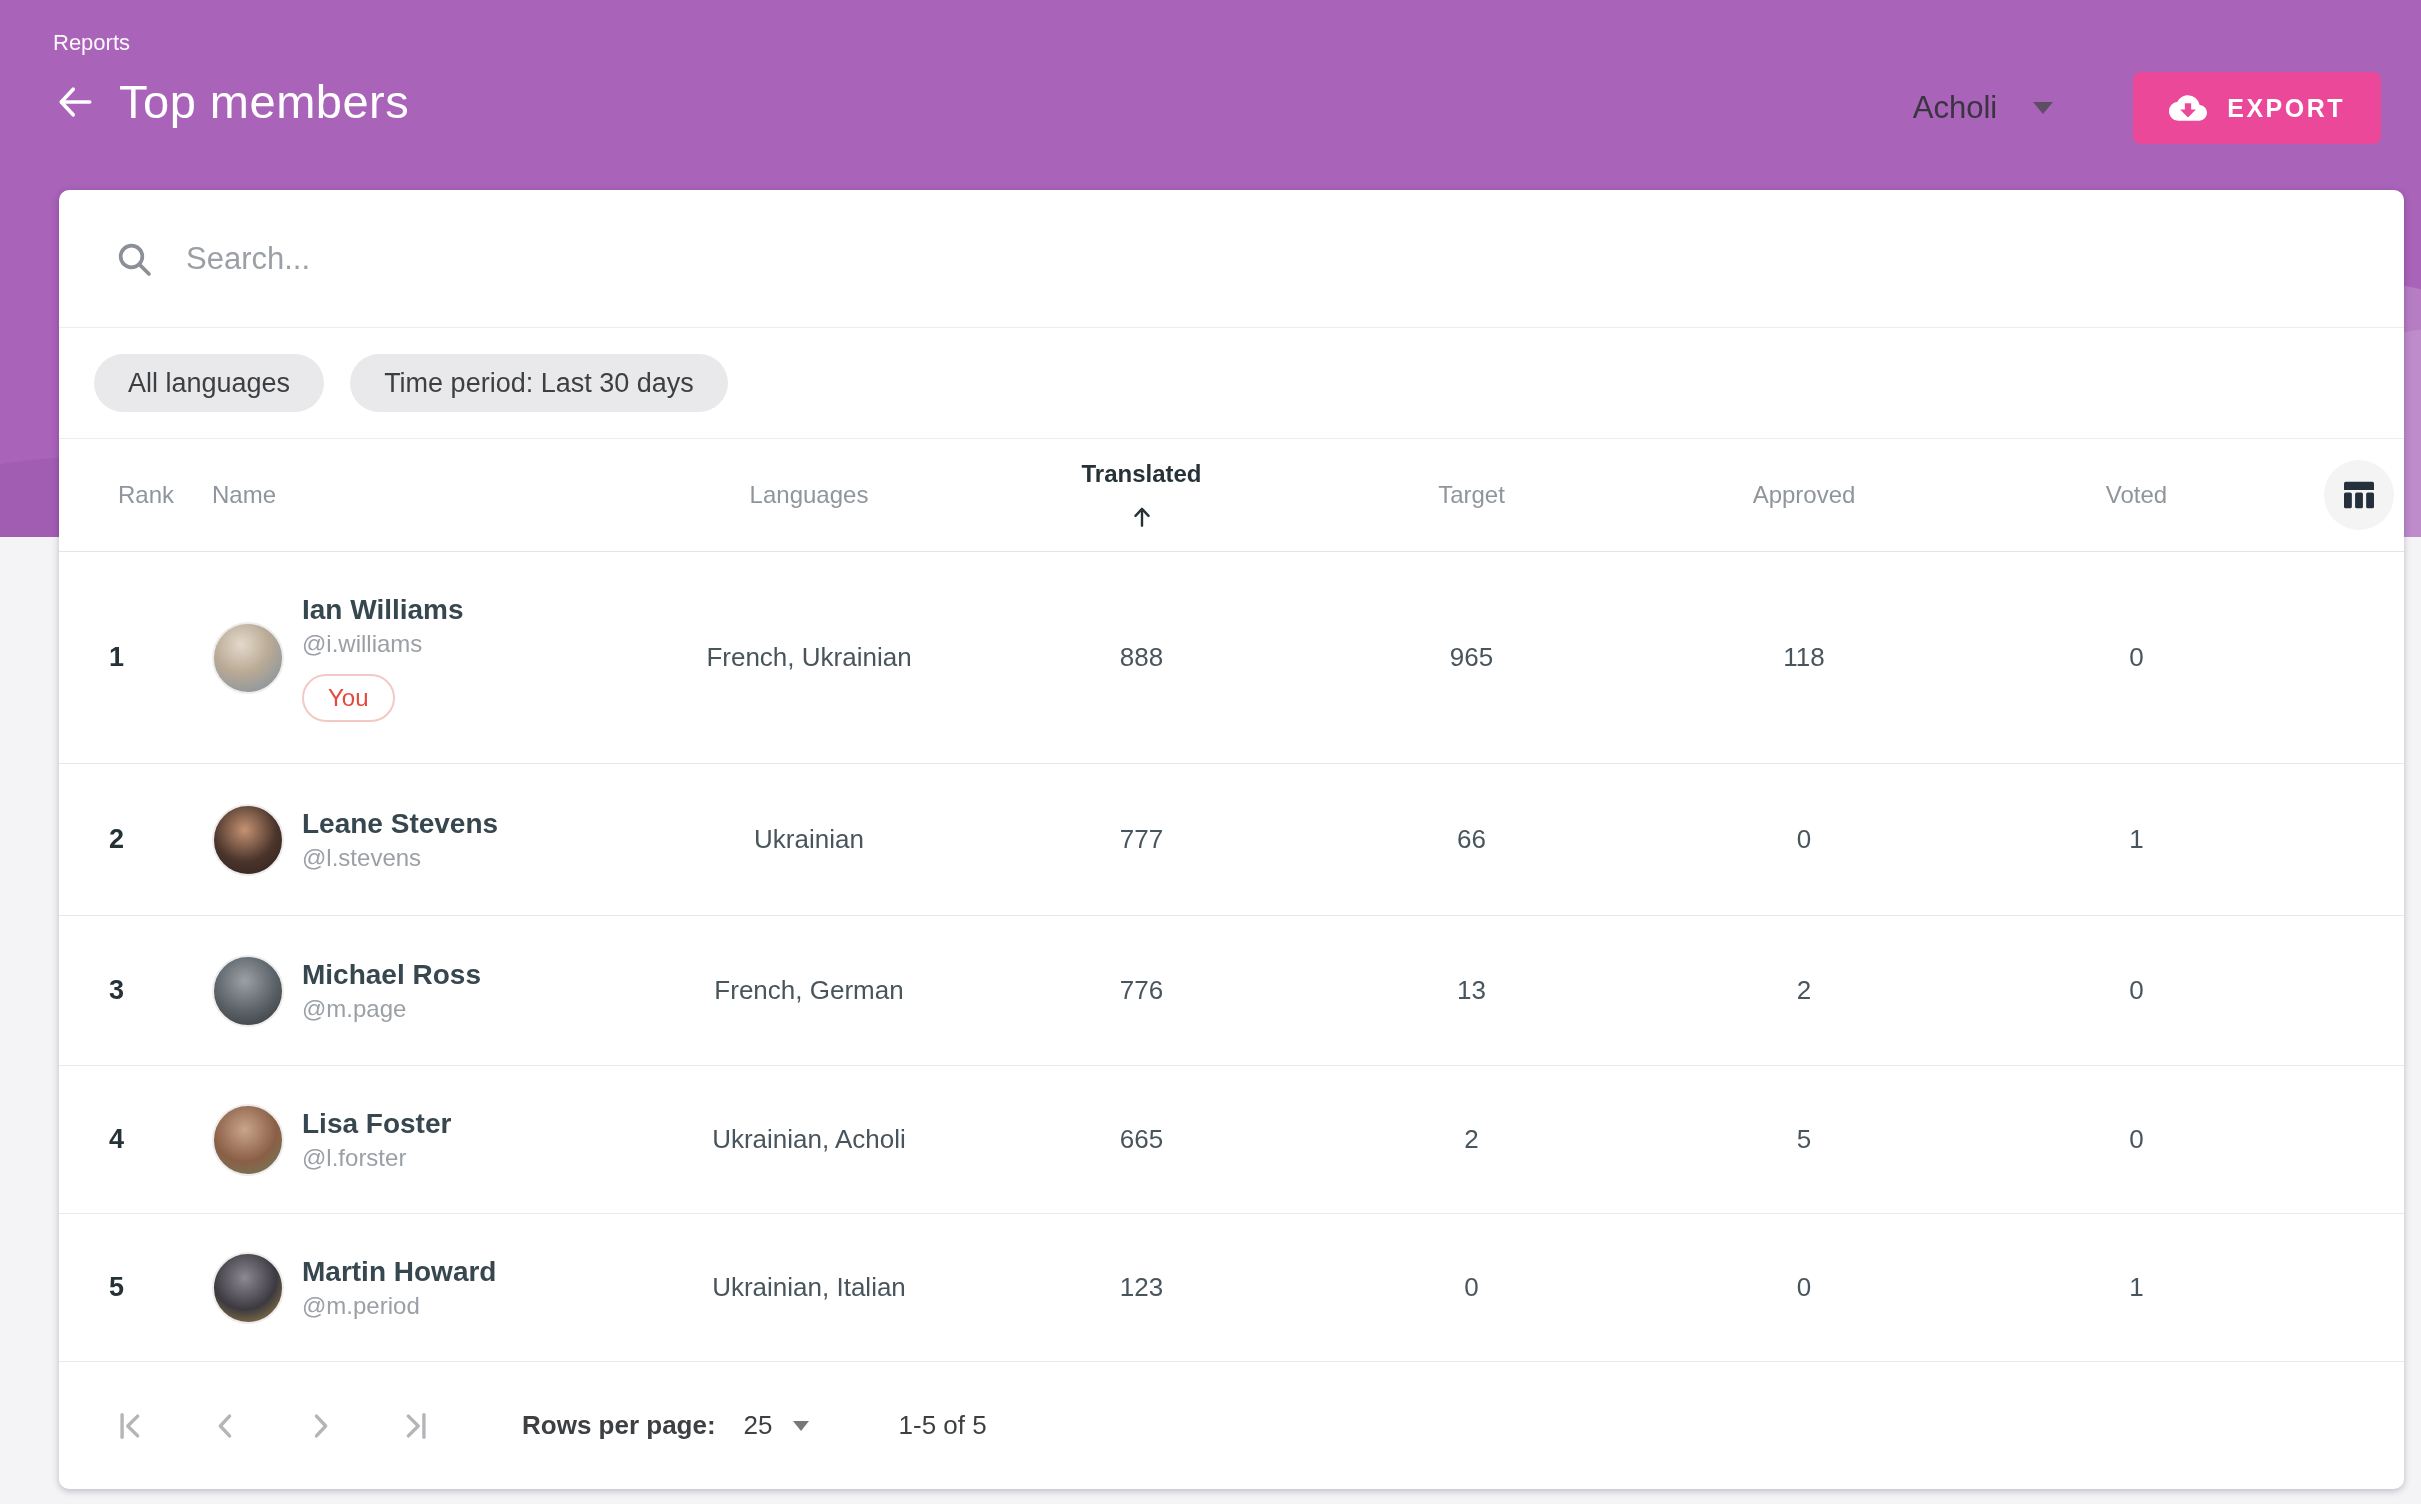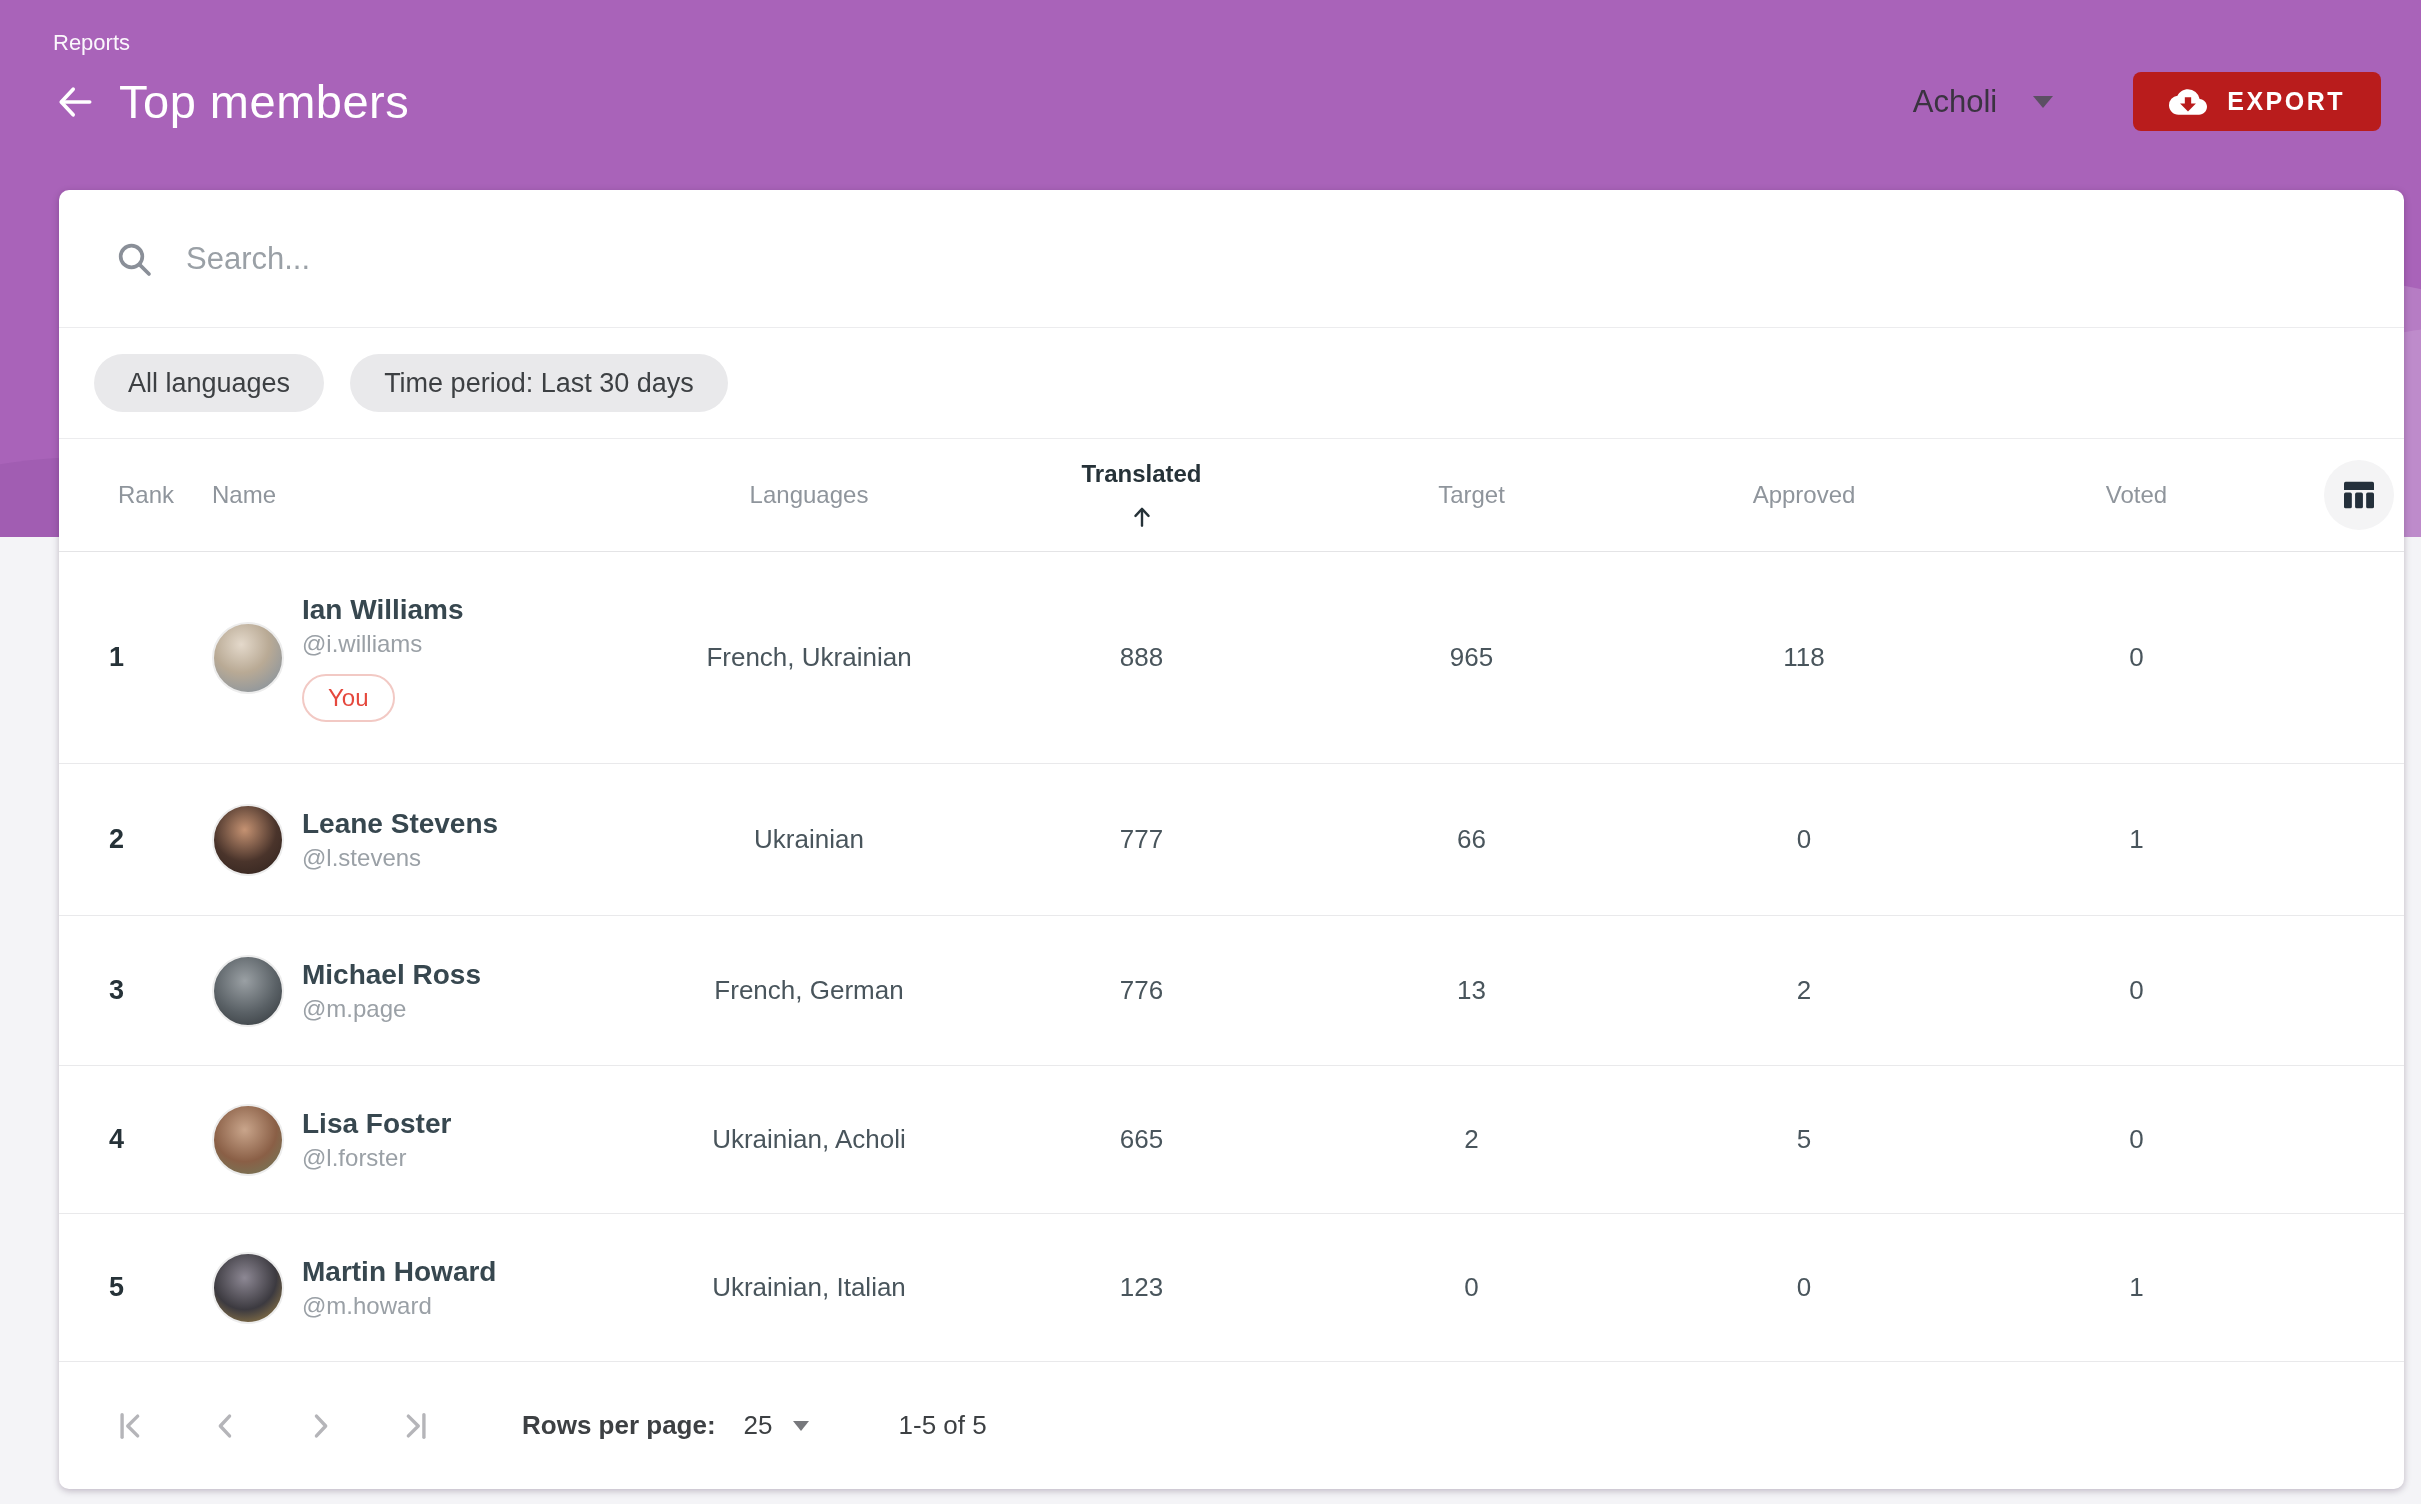--- a/index.html
+++ b/index.html
@@ -29,22 +29,22 @@
   }
   .breadcrumb { color:rgba(255,255,255,.95); font-size:22px; margin-bottom:18px; }
   .title-row { display:flex; align-items:center; gap:22px; }
   .back-btn { width:44px; height:44px; display:flex; align-items:center; justify-content:center; cursor:pointer; }
   .page-title { color:#ffffff; font-size:47px; font-weight:400; letter-spacing:.5px; }
   .hero-right { display:flex; align-items:center; gap:80px; margin-top:42px; margin-right:0; }
   .unit-select { display:flex; align-items:center; gap:36px; cursor:pointer; }
   .unit-select .unit-label { font-size:31px; color:#3a3340; font-weight:400; }
   .caret-down { width:0; height:0; border-left:10px solid transparent; border-right:10px solid transparent; border-top:12px solid #5c4f63; }
   .export-btn {
-    display:flex; align-items:center; gap:20px; background:#b91c1c; color:#ffffff;
-    border:none; border-radius:8px; height:59px; padding:0 36px; cursor:pointer;
+    display:flex; align-items:center; gap:20px; background:#ec4899; color:#ffffff;
+    border:none; border-radius:8px; height:72px; padding:0 36px; cursor:pointer;
     font-family:"Liberation Sans", sans-serif;
   }
   .export-btn .export-label { font-size:25px; font-weight:700; letter-spacing:2.5px; }
   
   .card {
     position:absolute; left:59px; top:190px; width:2345px; height:1299px;
     background:#ffffff; border-radius:10px; box-shadow:0 2px 7px rgba(30,0,45,.25);
     z-index:3; display:flex; flex-direction:column;
   }
   .search-row {
@@ -255,21 +255,21 @@
     <div class="cell-val">0</div>
     <div></div>
   </div>
 
   <div class="grid-row trow r5">
     <div class="cell-rank">5</div>
     <div class="cell-name">
       <div class="avatar av5"></div>
       <div class="name-stack">
         <span class="member-name">Martin Howard</span>
-        <span class="member-handle">@m.howard</span>
+        <span class="member-handle">@m.period</span>
       </div>
     </div>
     <div class="cell-val">Ukrainian, Italian</div>
     <div class="cell-val">123</div>
     <div class="cell-val">0</div>
     <div class="cell-val">0</div>
     <div class="cell-val">1</div>
     <div></div>
   </div>
 

